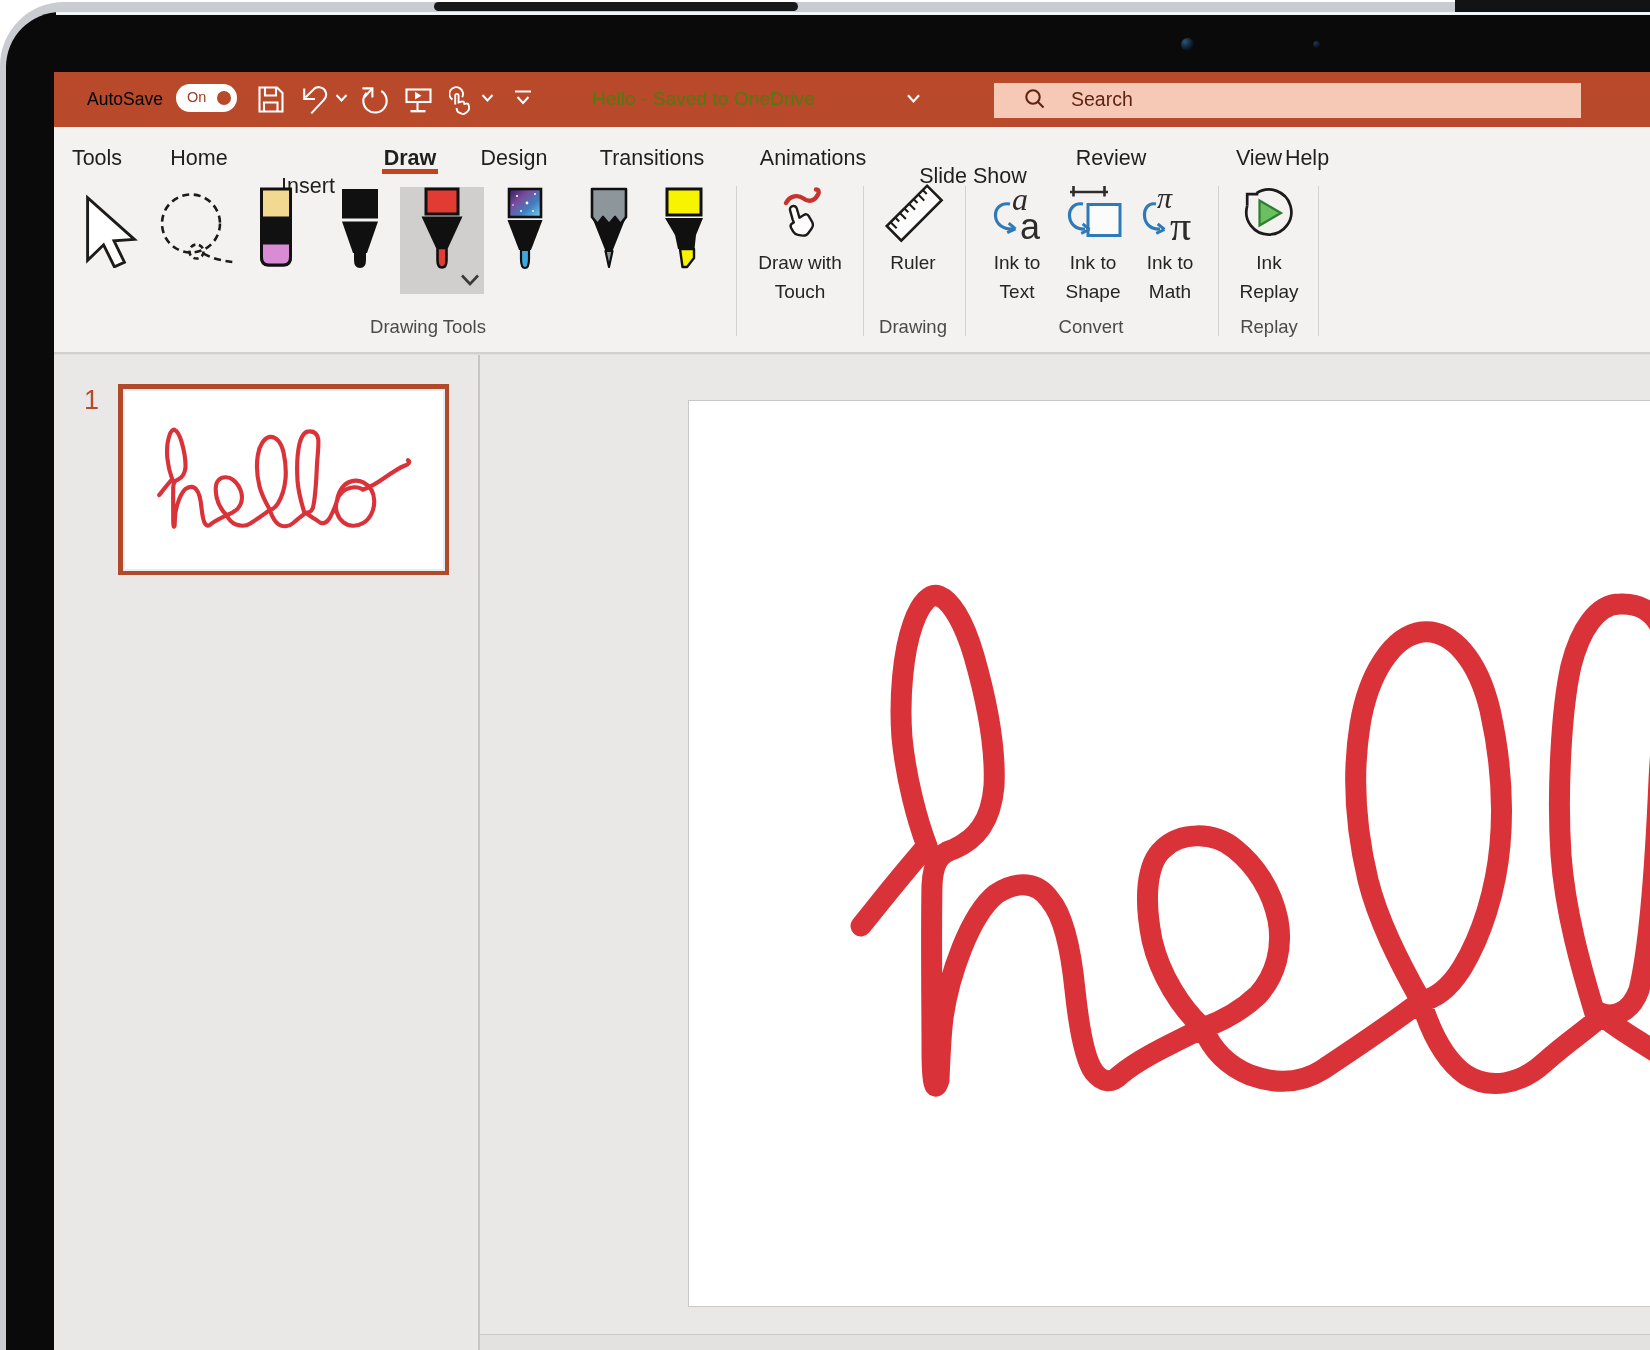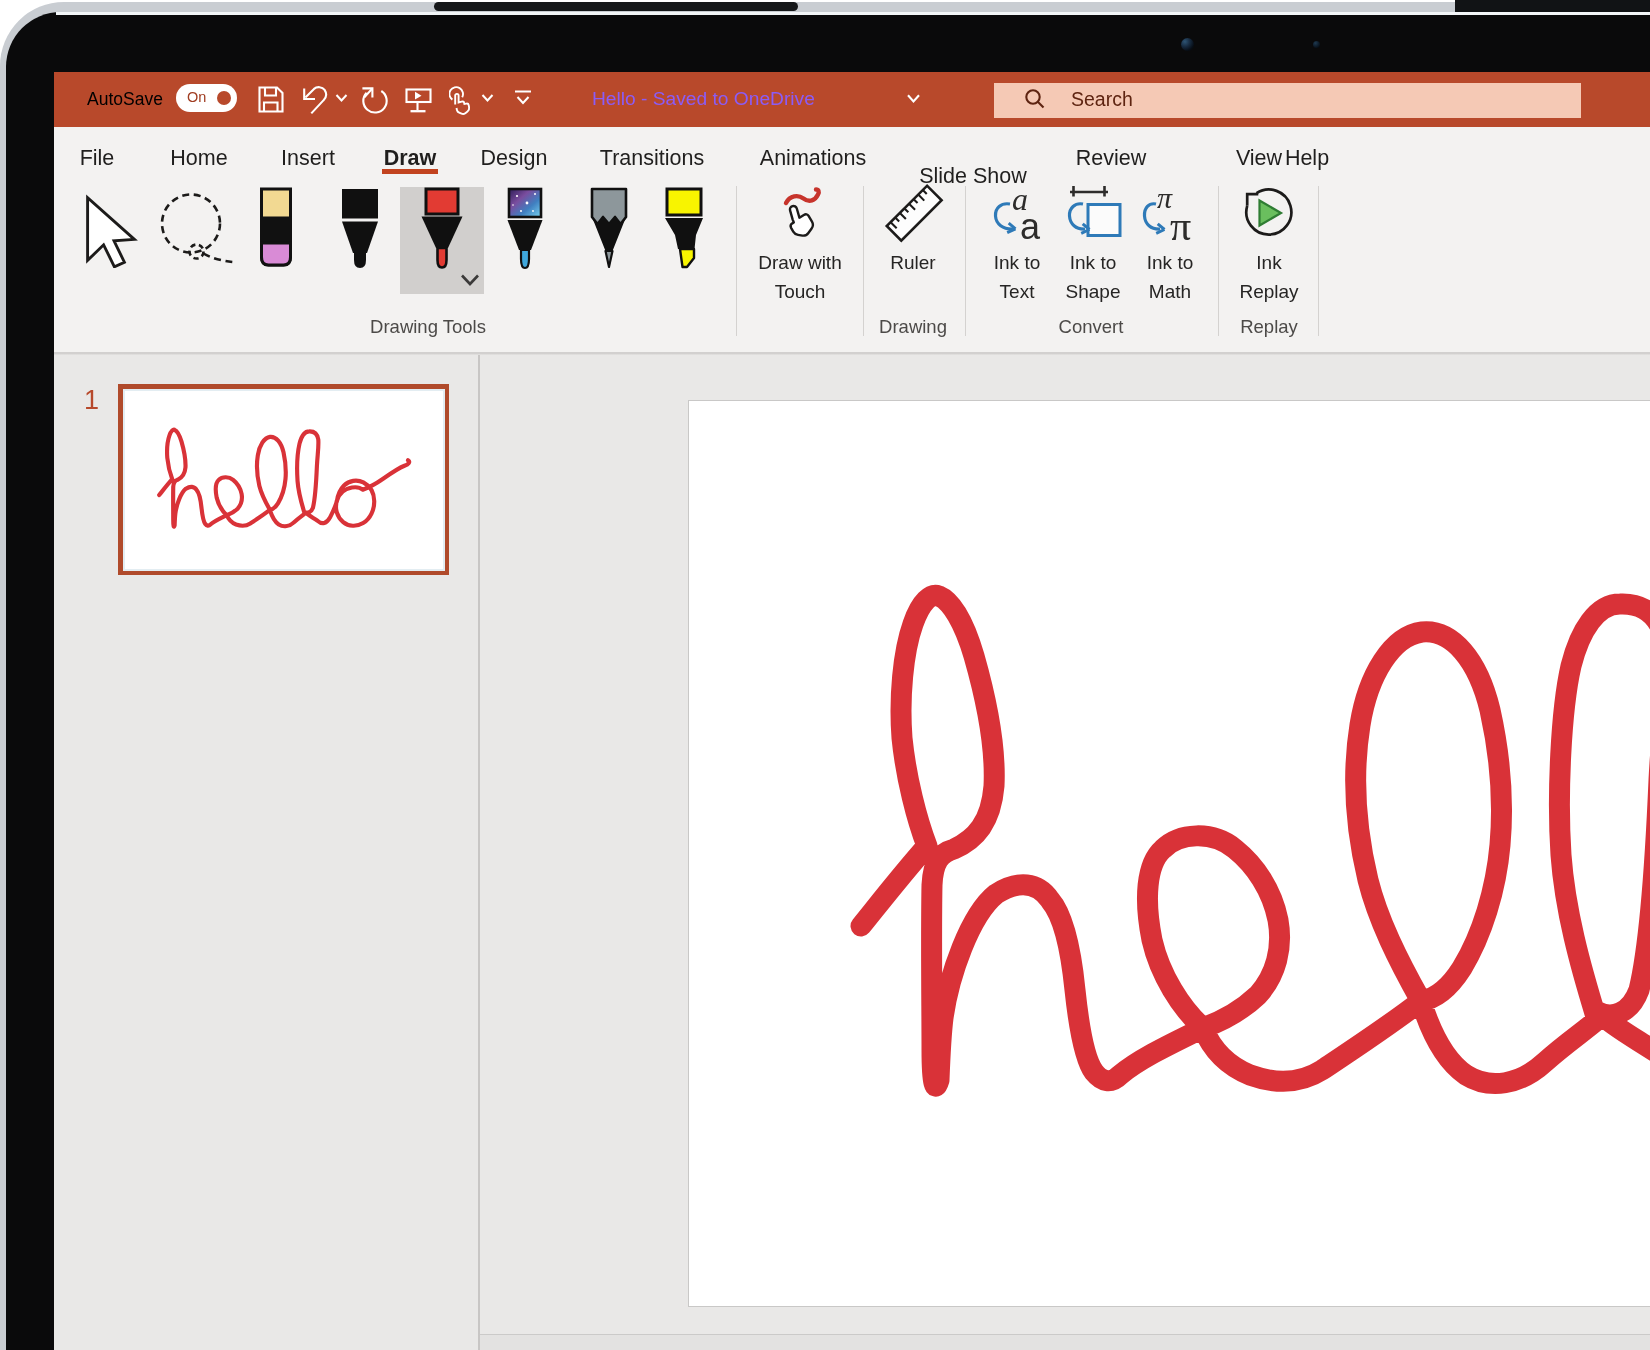--- a/index.html
+++ b/index.html
@@ -85,37 +85,37 @@
   <path d="M3.4 13.6 A 6.8 6.8 0 1 1 13.2 11.2"></path>
   <path d="M6.2 18.6 V9.6 a1.7 1.7 0 0 1 3.4 0 v6.9 l3-.9 c1.4-.4 2.4.2 2.6 1.4 l.2.9 2-.3 c1.3-.2 2.1.5 2.3 1.6 l.4 2.2 c.3 1.7-.3 3.1-1.6 4.1 l-2.2 1.7 c-1.2.9-2.6 1-3.8.5 l-2.3-1 c-1.2-.5-1.9-1.3-2.2-2.5 l-.5-2.2"></path>
 </svg>
 <svg class="abs" style="left:481px;top:93px;" width="13" height="10" viewBox="0 0 13 10" fill="none" stroke="#fff" stroke-width="2">
   <path d="M1.5 2 L6.5 7.5 L11.5 2"></path>
 </svg>
 <svg class="abs" style="left:514px;top:90px;" width="18" height="17" viewBox="0 0 18 17" fill="none" stroke="#fff" stroke-width="2">
   <path d="M1 1.5 H17"></path>
   <path d="M3.5 7 L9 13 L14.5 7"></path>
 </svg>
-<div class="abs" style="left:592px;top:88px;width:220px;font-size:19.2px;color:#8b5cf6;white-space:nowrap;">Hello - Saved to OneDrive</div>
+<div class="abs" style="left:592px;top:88px;width:220px;font-size:19.2px;color:#4d7c0f;white-space:nowrap;">Hello - Saved to OneDrive</div>
 <svg class="abs" style="left:906px;top:93px;" width="15" height="11" viewBox="0 0 15 11" fill="none" stroke="#fff" stroke-width="2.1">
   <path d="M2 2.2 L7.5 8.5 L13 2.2"></path>
 </svg>
 <div class="abs" style="left:994px;top:83px;width:587px;height:35px;background:#f5c9b5;"></div>
 <svg class="abs" style="left:1024px;top:88px;" width="22" height="22" viewBox="0 0 22 22" fill="none" stroke="#5e2411" stroke-width="2.1">
   <circle cx="9" cy="9" r="6.7"></circle>
   <path d="M13.8 13.8 L19.5 19.5"></path>
 </svg>
 <div class="abs" style="left:1071px;top:88px;font-size:19.5px;color:#5e2411;">Search</div>
 <div id="ribbon"></div>
 <div id="ribbonline"></div>
 <div id="ribbonshadow"></div>
 
-<div class="tab" style="left:97px;">File</div>
+<div class="tab" style="left:97px;">Tools</div>
 <div class="tab" style="left:199px;">Home</div>
-<div class="tab" style="left:308px;">Insert</div>
+<div class="tab" style="left:308px;margin-top:28px;">Insert</div>
 <div class="tab" style="left:410px;font-weight:bold;">Draw</div>
 <div class="tab" style="left:514px;">Design</div>
 <div class="tab" style="left:652px;">Transitions</div>
 <div class="tab" style="left:813px;">Animations</div>
 <div class="tab" style="left:973px;margin-top:18px;">Slide Show</div>
 <div class="tab" style="left:1111px;">Review</div>
 <div class="tab" style="left:1215px;margin-left:44px;">View</div>
 <div class="tab" style="left:1307px;">Help</div>
 <div class="abs" style="left:382px;top:169px;width:56px;height:5px;background:#c2431f;"></div>
 

